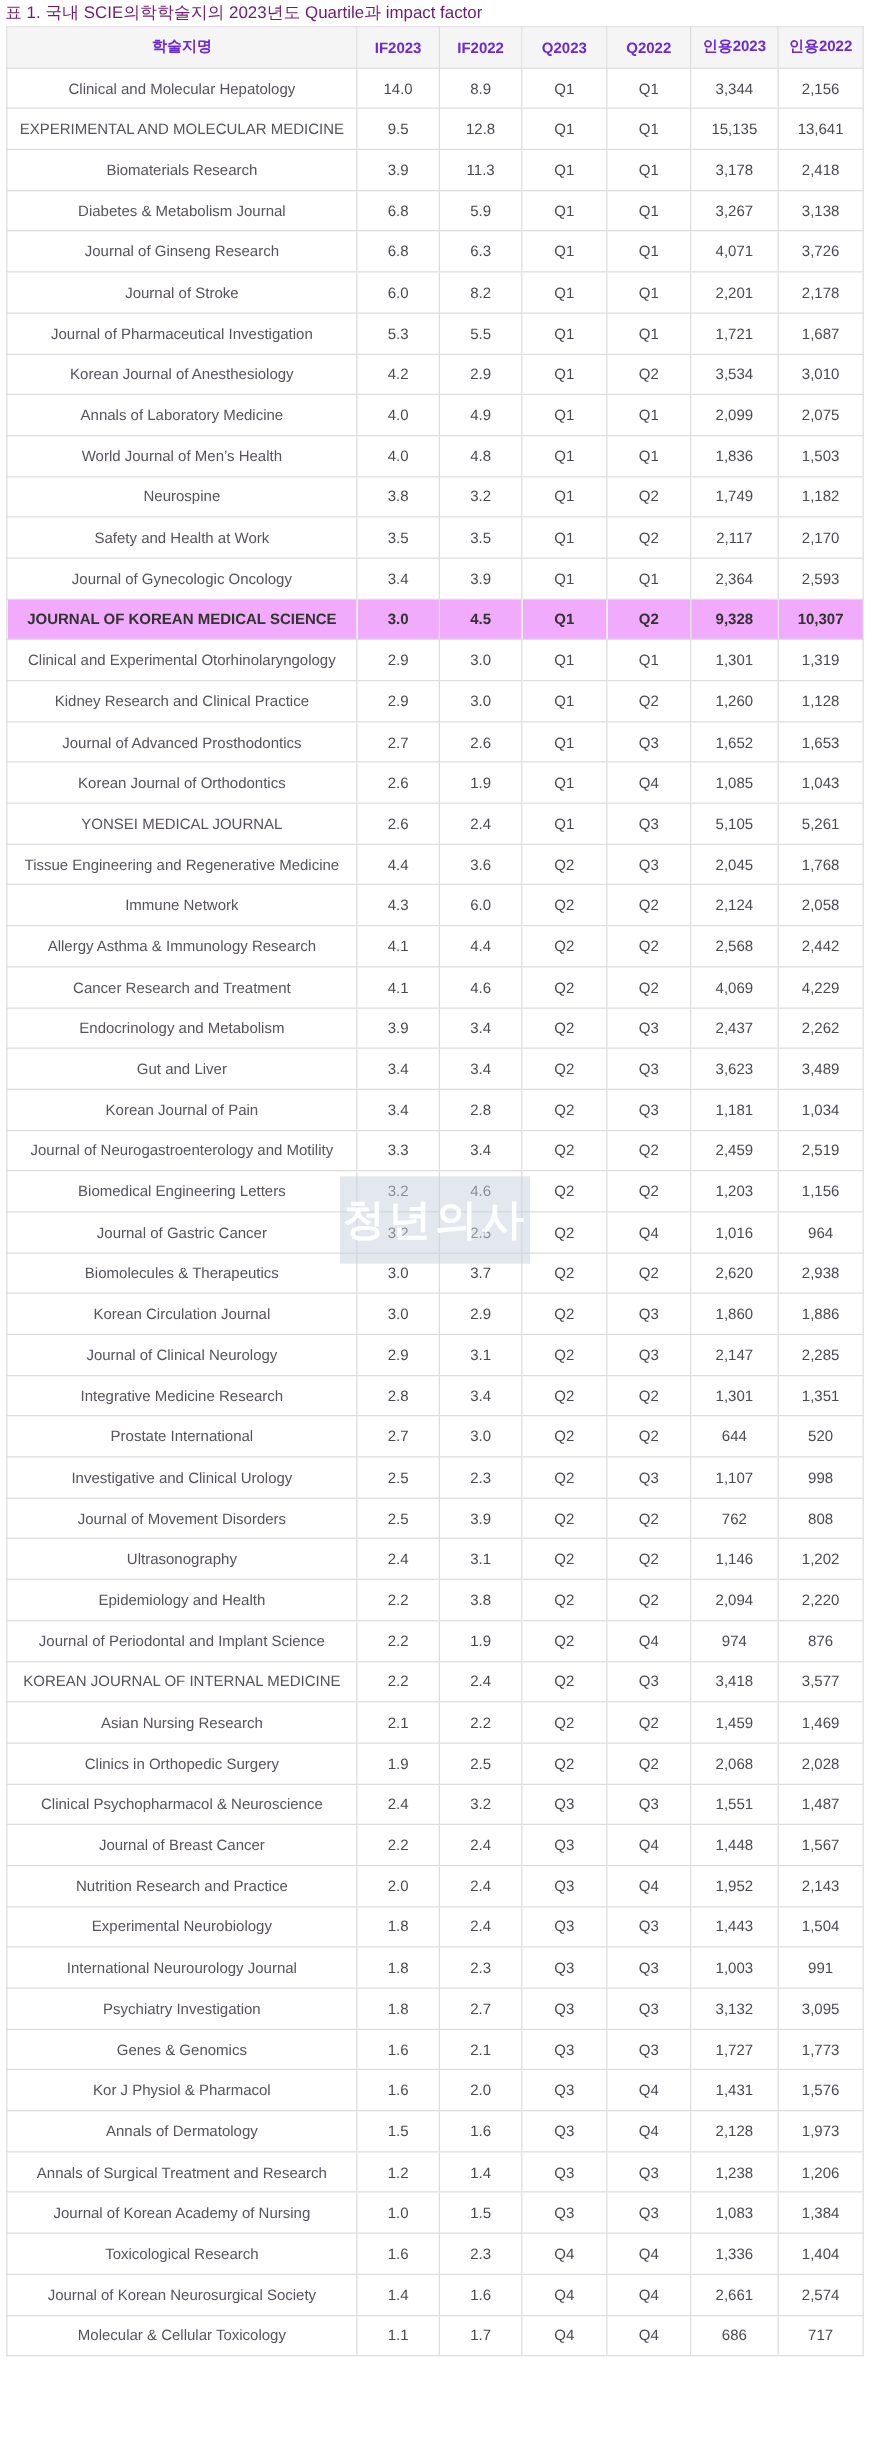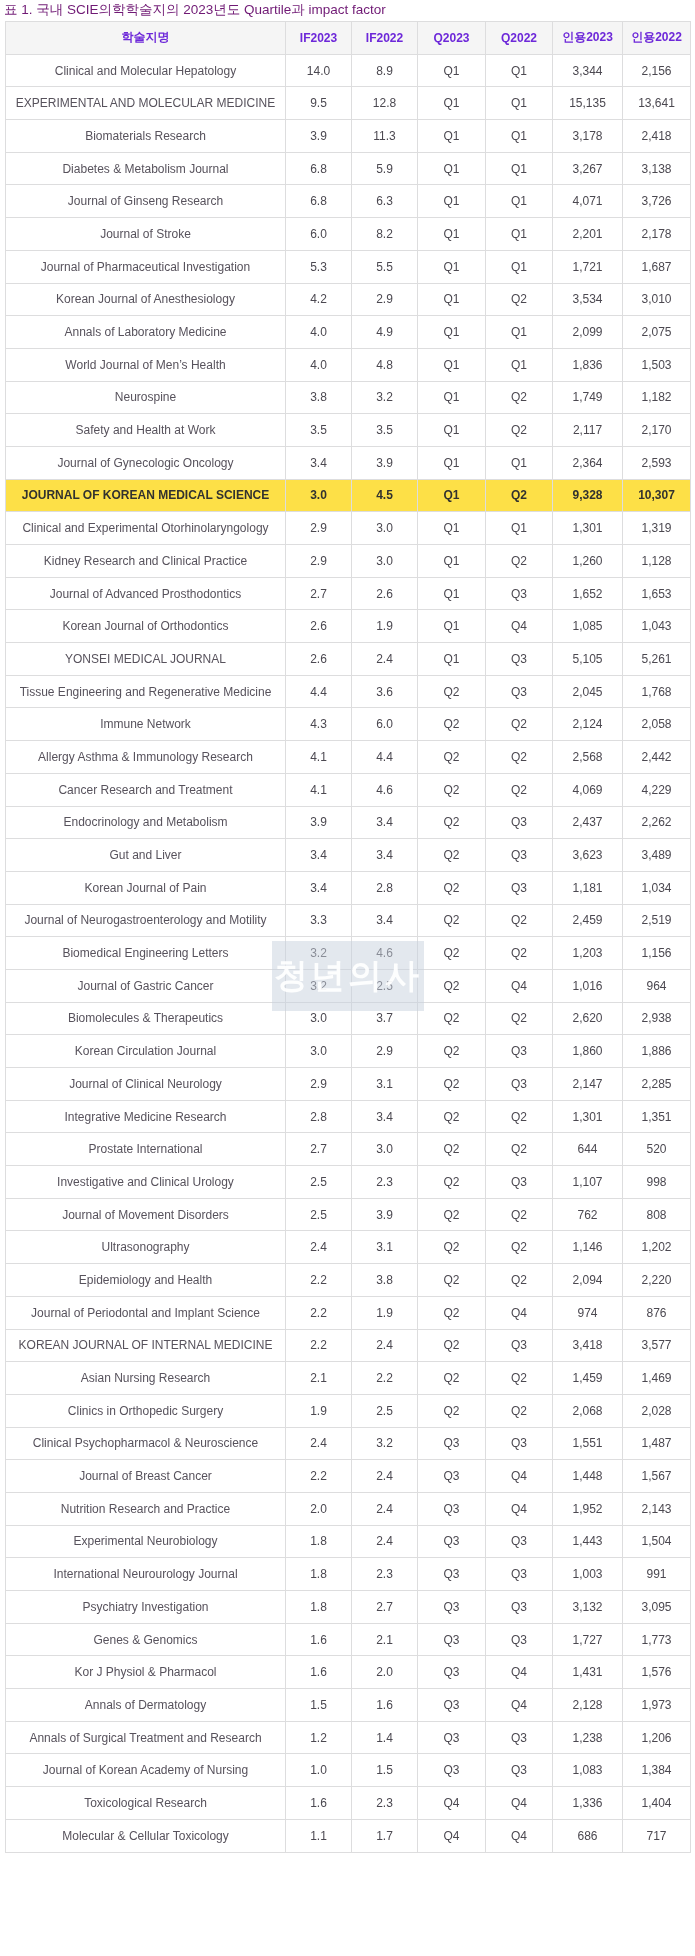--- a/index.html
+++ b/index.html
@@ -42,21 +42,21 @@
     color:#6d28d9;
     font-weight:600;
   }
   .journal-table td{
     background:#ffffff;
     color:#57525c;
     font-weight:400;
   }
   .journal-table td.num{color:#4b4850;}
   .journal-table tr.highlight td{
-    background:#fde047;
+    background:#f0abfc;
     color:#32322f;
     font-weight:700;
     margin-left:36px;
   }
   .watermark{
     position:absolute;
     left:272px;top:941px;
     width:152px;height:70px;
     background:rgba(199,209,221,0.5);
     display:flex;
@@ -579,20 +579,29 @@
       <tr>
         <td>Toxicological Research</td>
         <td class="num">1.6</td>
         <td class="num">2.3</td>
         <td class="num">Q4</td>
         <td class="num">Q4</td>
         <td class="num">1,336</td>
         <td class="num">1,404</td>
       </tr>
       <tr>
+        <td>Journal of Korean Neurosurgical Society</td>
+        <td class="num">1.4</td>
+        <td class="num">1.6</td>
+        <td class="num">Q4</td>
+        <td class="num">Q4</td>
+        <td class="num">2,661</td>
+        <td class="num">2,574</td>
+      </tr>
+      <tr>
         <td>Molecular &amp; Cellular Toxicology</td>
         <td class="num">1.1</td>
         <td class="num">1.7</td>
         <td class="num">Q4</td>
         <td class="num">Q4</td>
         <td class="num">686</td>
         <td class="num">717</td>
       </tr>
     </tbody>
 </table>

